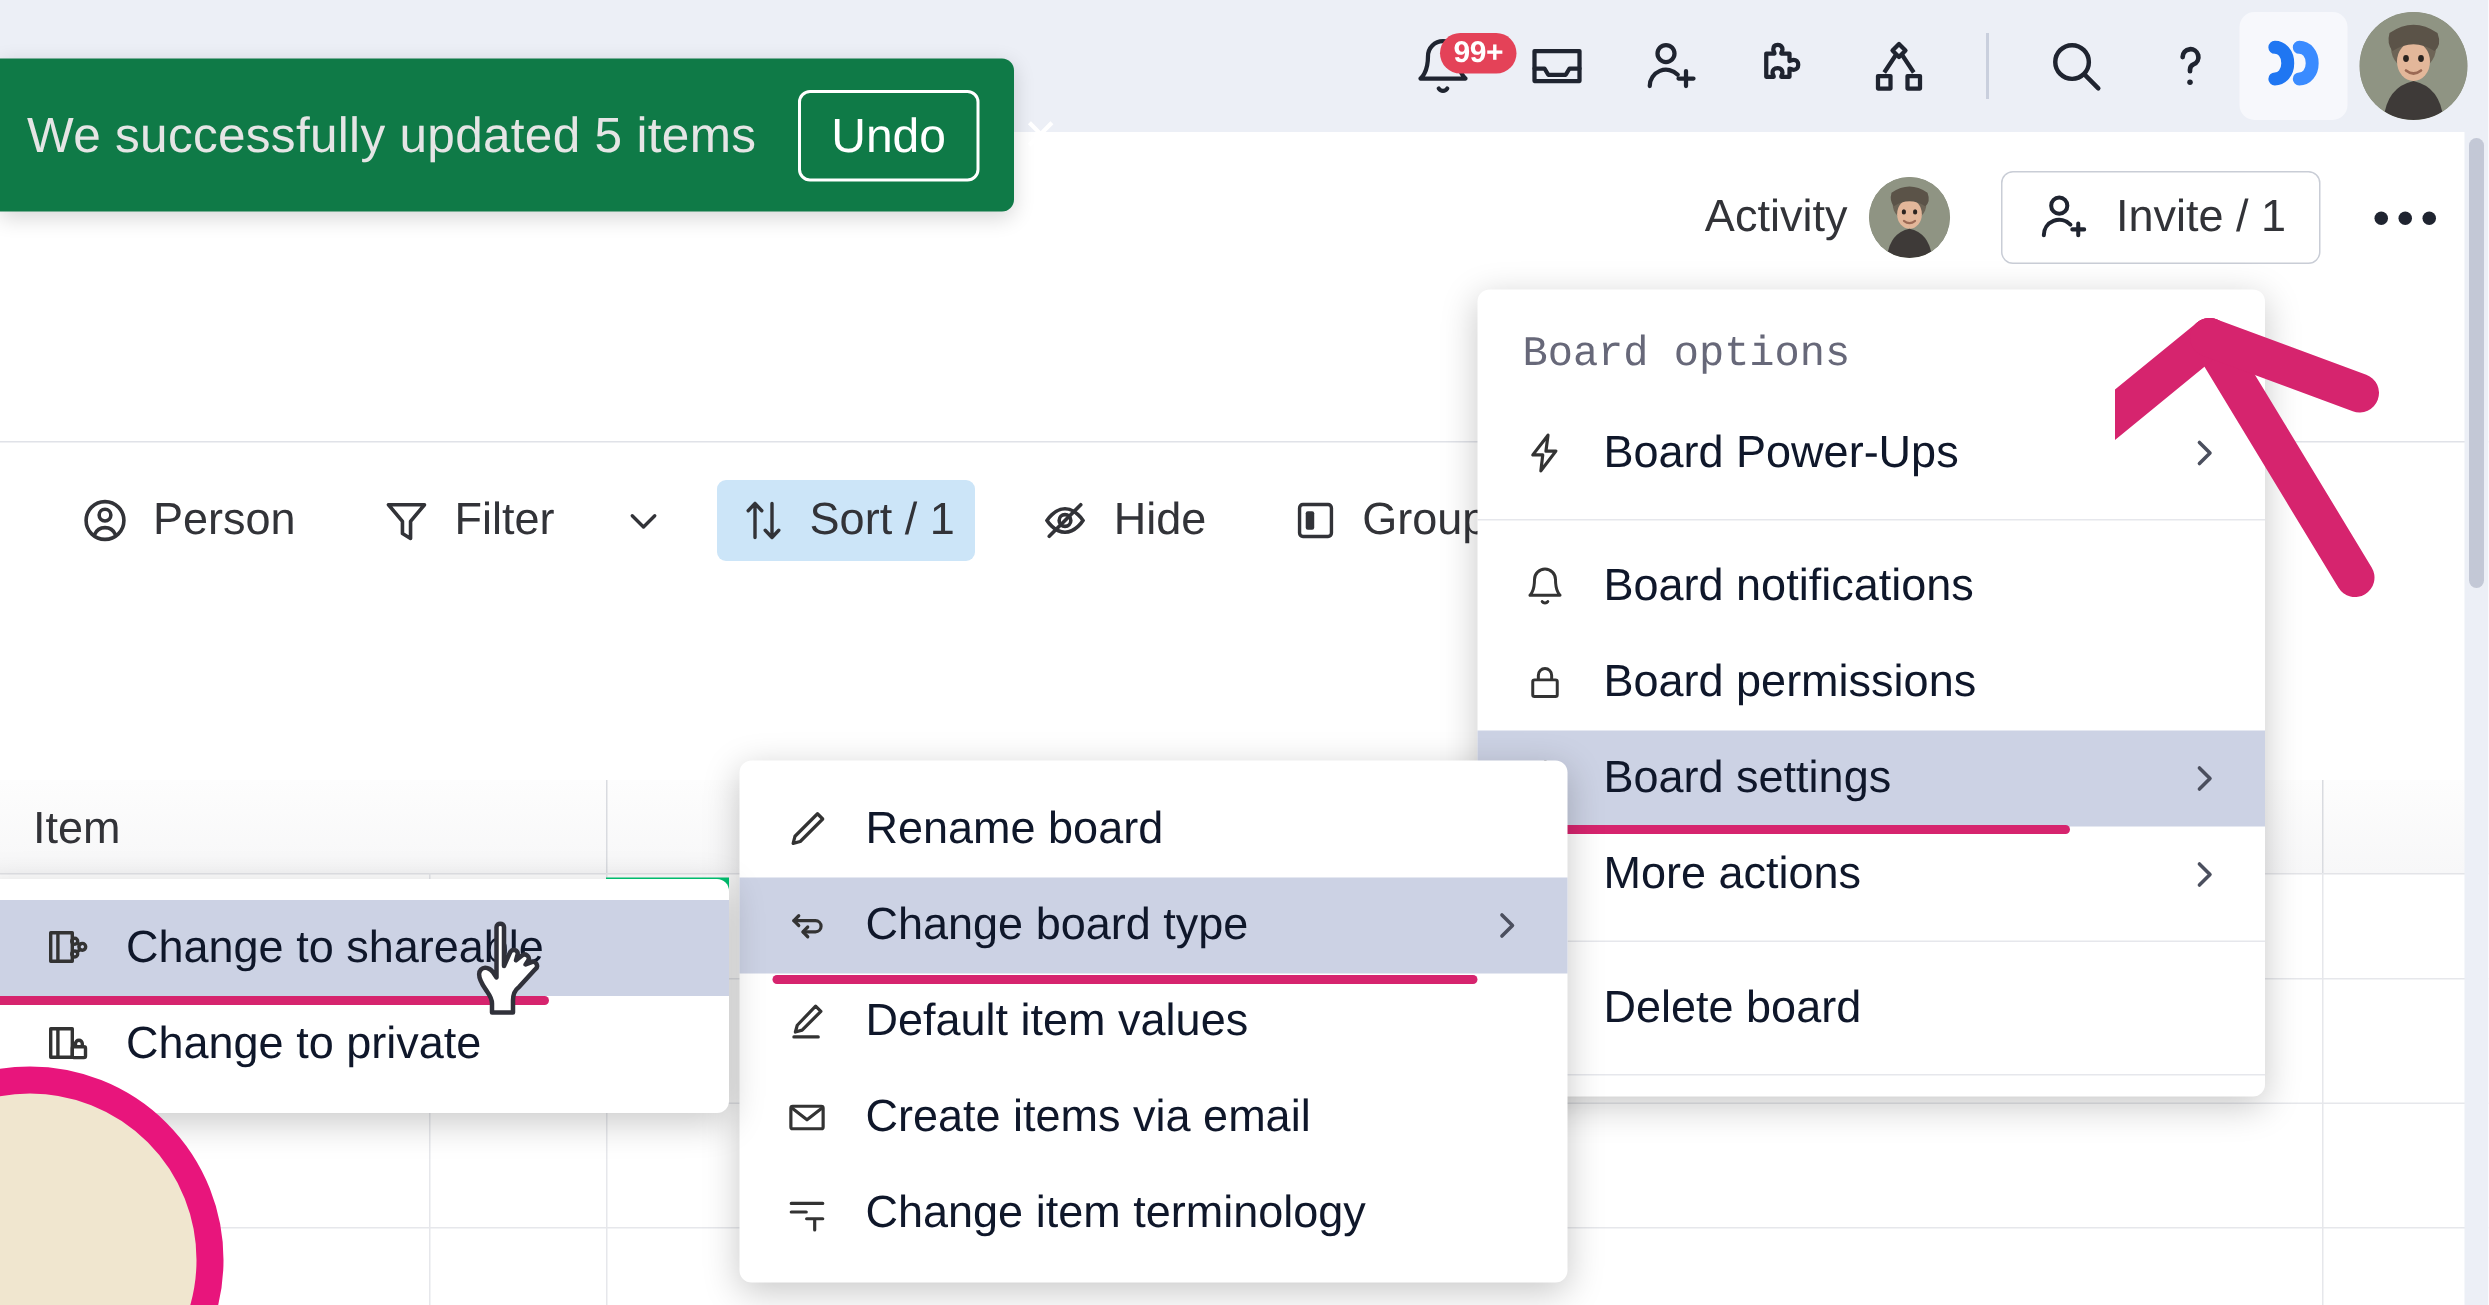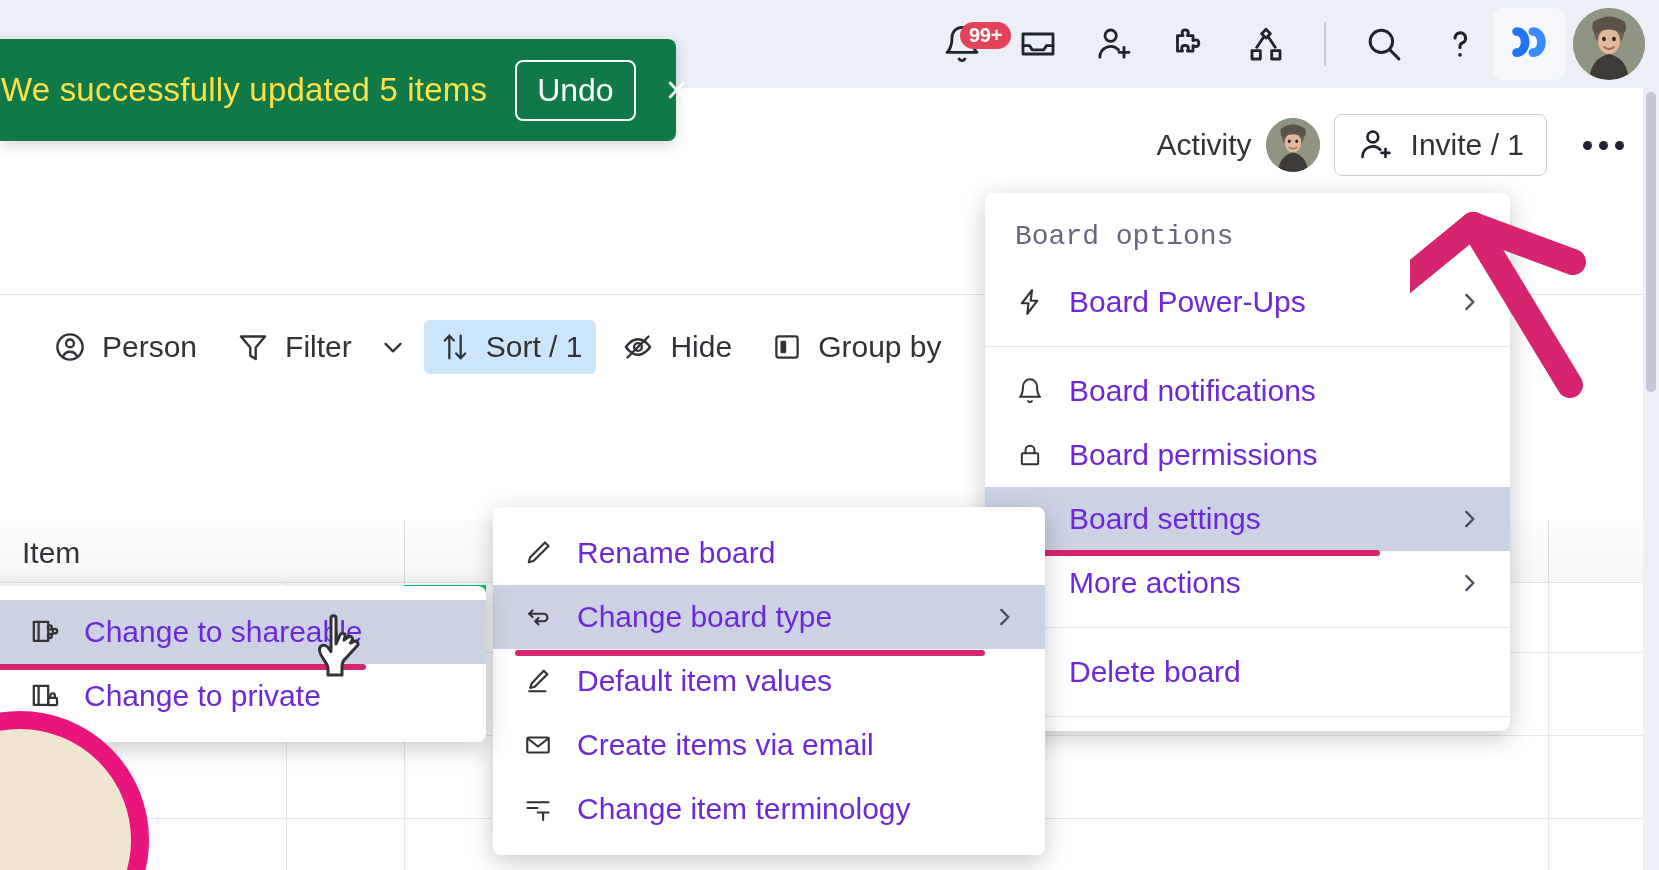--- a/index.html
+++ b/index.html
@@ -55,37 +55,37 @@
     position:absolute;right:20px;top:22px;display:flex;align-items:center;gap:0;text-align:center;
   }
   .activity-btn{
     display:flex;align-items:center;gap:14px;padding:8px 14px;border-radius:6px;
     cursor:pointer;
   }
   .activity-btn .lbl{font-size:30px;color:#323338;}
   .invite-btn{
     display:flex;align-items:center;gap:16px;
     border:1px solid #c9cdd6;border-radius:8px;
-    padding:11px 22px;cursor:pointer;background:#fff;
+    padding:11px 22px;margin-left:20px;cursor:pointer;background:#fff;
   }
   .invite-btn .lbl{font-size:30px;color:#323338;white-space:nowrap;}
   .kebab-btn{
     margin-left:28px;margin-right:8px;width:56px;height:44px;
     display:flex;align-items:center;justify-content:center;gap:7px;cursor:pointer;
   }
   .kebab-dot{width:9px;height:9px;border-radius:50%;background:#1f2430;}
 
   .hdr-divider{
     position:absolute;left:0;top:294px;width:1659px;height:1px;background:#e0e2e8;
   }
 
   
   .toolbar{
     position:absolute;left:0;top:312px;width:1100px;height:70px;
-    display:flex;align-items:center;padding-left:38px;gap:10px;
+    display:flex;align-items:center;padding-left:38px;gap:28px;
   }
   .tool{
     display:flex;align-items:center;gap:14px;padding:10px 14px;border-radius:6px;
     cursor:pointer;font-size:30px;color:#323338;white-space:nowrap;
   }
   .tool.active{background:#cce5f8;}
   .chev-sm{margin-left:-4px;padding:10px 6px;cursor:pointer;display:flex;align-items:center;}
 
   
   .grid-area{position:absolute;left:0;top:520px;width:1659px;height:350px;}
@@ -113,21 +113,21 @@
   }
 
   
   .toast{
     position:absolute;left:0;top:39px;width:676px;height:102px;
     background:#0f7a47;border-radius:0 8px 8px 0;
     display:flex;align-items:center;box-shadow:0 4px 14px rgba(0,0,0,.16);
     z-index:40;
   }
   .toast .msg{
-    color:#fde047;font-size:33px;margin-left:1px;white-space:nowrap;letter-spacing:.2px;
+    color:#e5e5e5;font-size:33px;margin-left:18px;white-space:nowrap;letter-spacing:.2px;
   }
   .toast .undo{
     margin-left:28px;border:2px solid #ffffff;border-radius:8px;
     color:#fff;font-size:32px;padding:10px 20px;cursor:pointer;background:transparent;
     font-family:inherit;
   }
   .toast .close{
     margin-left:30px;color:#fff;font-size:38px;cursor:pointer;width:44px;height:44px;
     display:flex;align-items:center;justify-content:center;
   }
@@ -136,21 +136,21 @@
   .menu{
     position:absolute;background:#fff;border-radius:8px;
     box-shadow:0 6px 24px rgba(0,0,0,.22);z-index:50;
     padding:14px 0;
   }
   .menu-title{
     font-size:28px;color:#676879;padding:14px 30px 18px;font-family:Liberation Mono, monospace;
   }
   .menu-item{
     display:flex;align-items:center;gap:22px;
-    padding:15px 28px;font-size:30px;color:#6d28d9;cursor:pointer;
+    padding:15px 28px;font-size:30px;color:#0f172a;cursor:pointer;
     position:relative;white-space:nowrap;
   }
   .menu-item.hl{background:#ccd2e4;}
   .menu-item .mi-ico{width:34px;display:flex;align-items:center;justify-content:center;flex:none;color:#333;}
   .menu-item .mi-label{flex:1;}
   .menu-item .mi-chev{margin-left:auto;padding-left:40px;display:flex;align-items:center;color:#4b4f5e;}
   .menu-sep{height:1px;background:#e6e7ec;margin:12px 0;}
   .underline{
     position:absolute;height:6px;background:#d6246e;border-radius:3px;
   }

